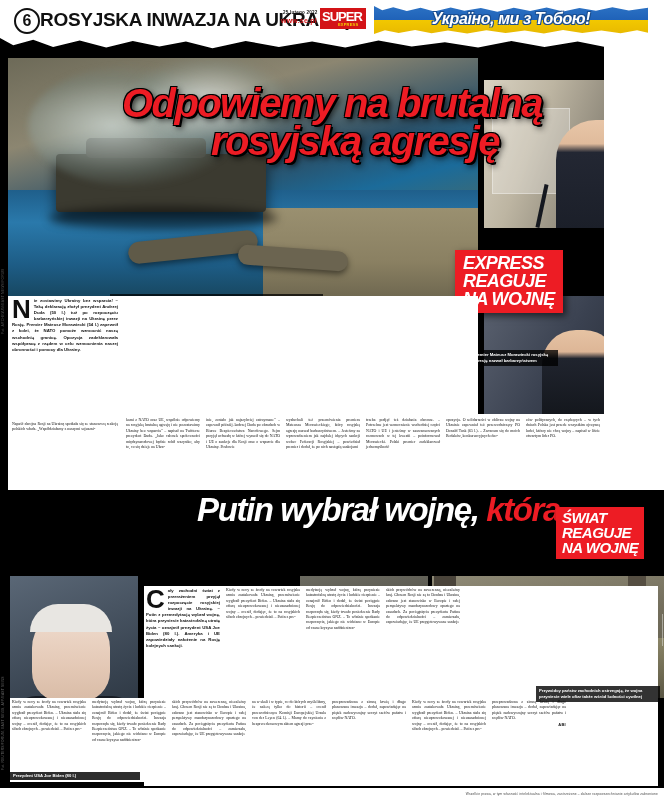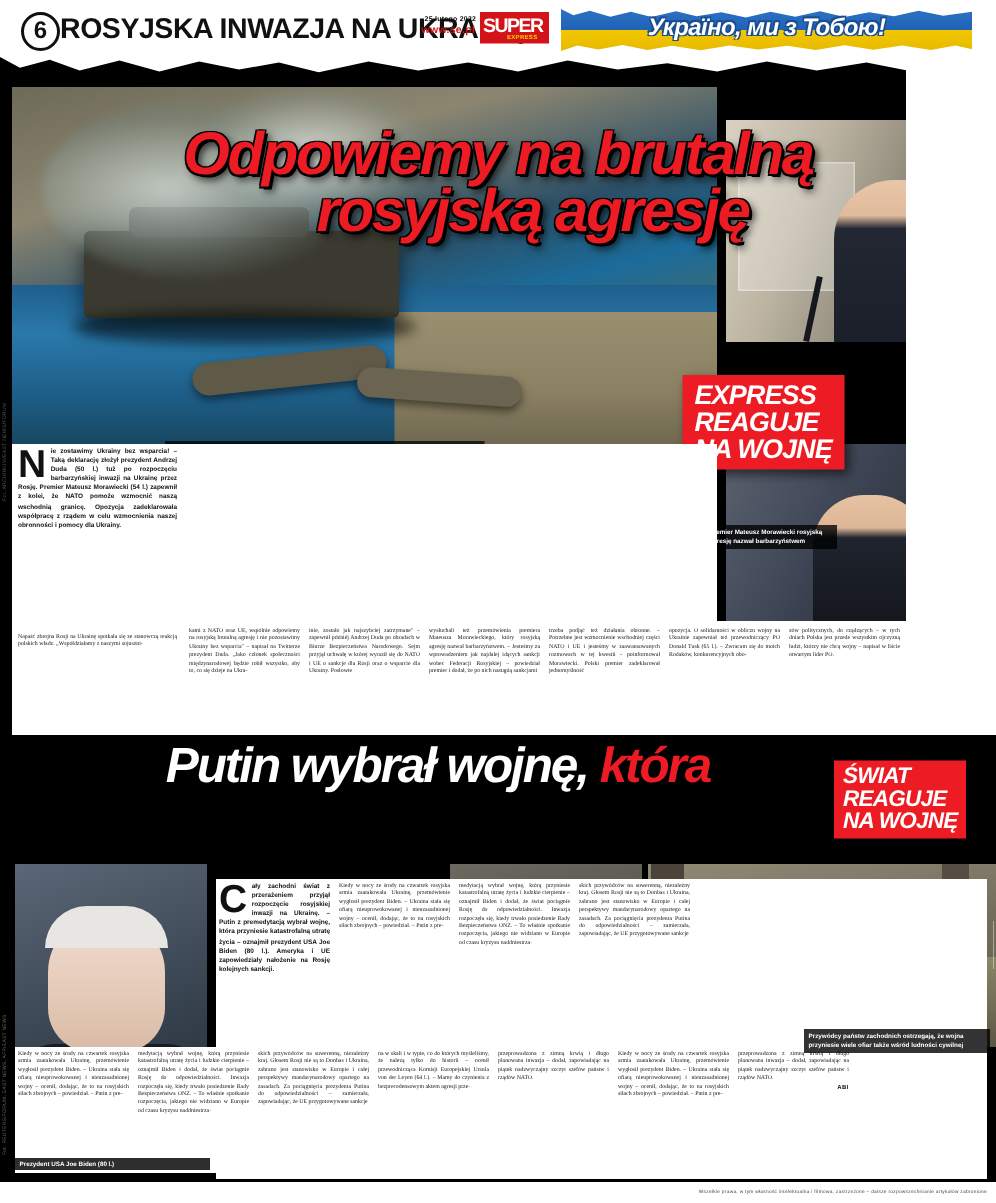--- a/index.html
+++ b/index.html
@@ -207,21 +207,21 @@
   .credit-left{
     position:absolute;left:1px;top:176px;height:120px;width:9px;
     writing-mode:vertical-rl;transform:rotate(180deg);
     font-size:3.4px;color:#555;letter-spacing:0.2px;white-space:nowrap;
   }
 
   
   .article-bot{position:absolute;left:0;top:490px;width:664px;height:312px;background:#000;overflow:hidden;}
 
   .headline-2{
-    position:absolute;left:0;top:4px;width:560px;text-align:center;padding-left:12px;
+    position:absolute;left:0;top:4px;width:560px;text-align:right;padding-left:0;
     font-size:33px;line-height:0.98;font-weight:bold;font-style:italic;
     letter-spacing:-1.4px;
     text-shadow:2px 2px 0 #000,-1px -1px 0 #000,1px -1px 0 #000,-1px 1px 0 #000;
   }
   .headline-2 .w-white{color:#fff;}
   .headline-2 .w-red{color:#ed1c24;}
   .headline-2 .l2{display:block;letter-spacing:-1.6px;}
 
   .badge-swiat{
     position:absolute;left:556px;top:17px;background:#ed1c24;padding:3px 6px 4px 6px;

